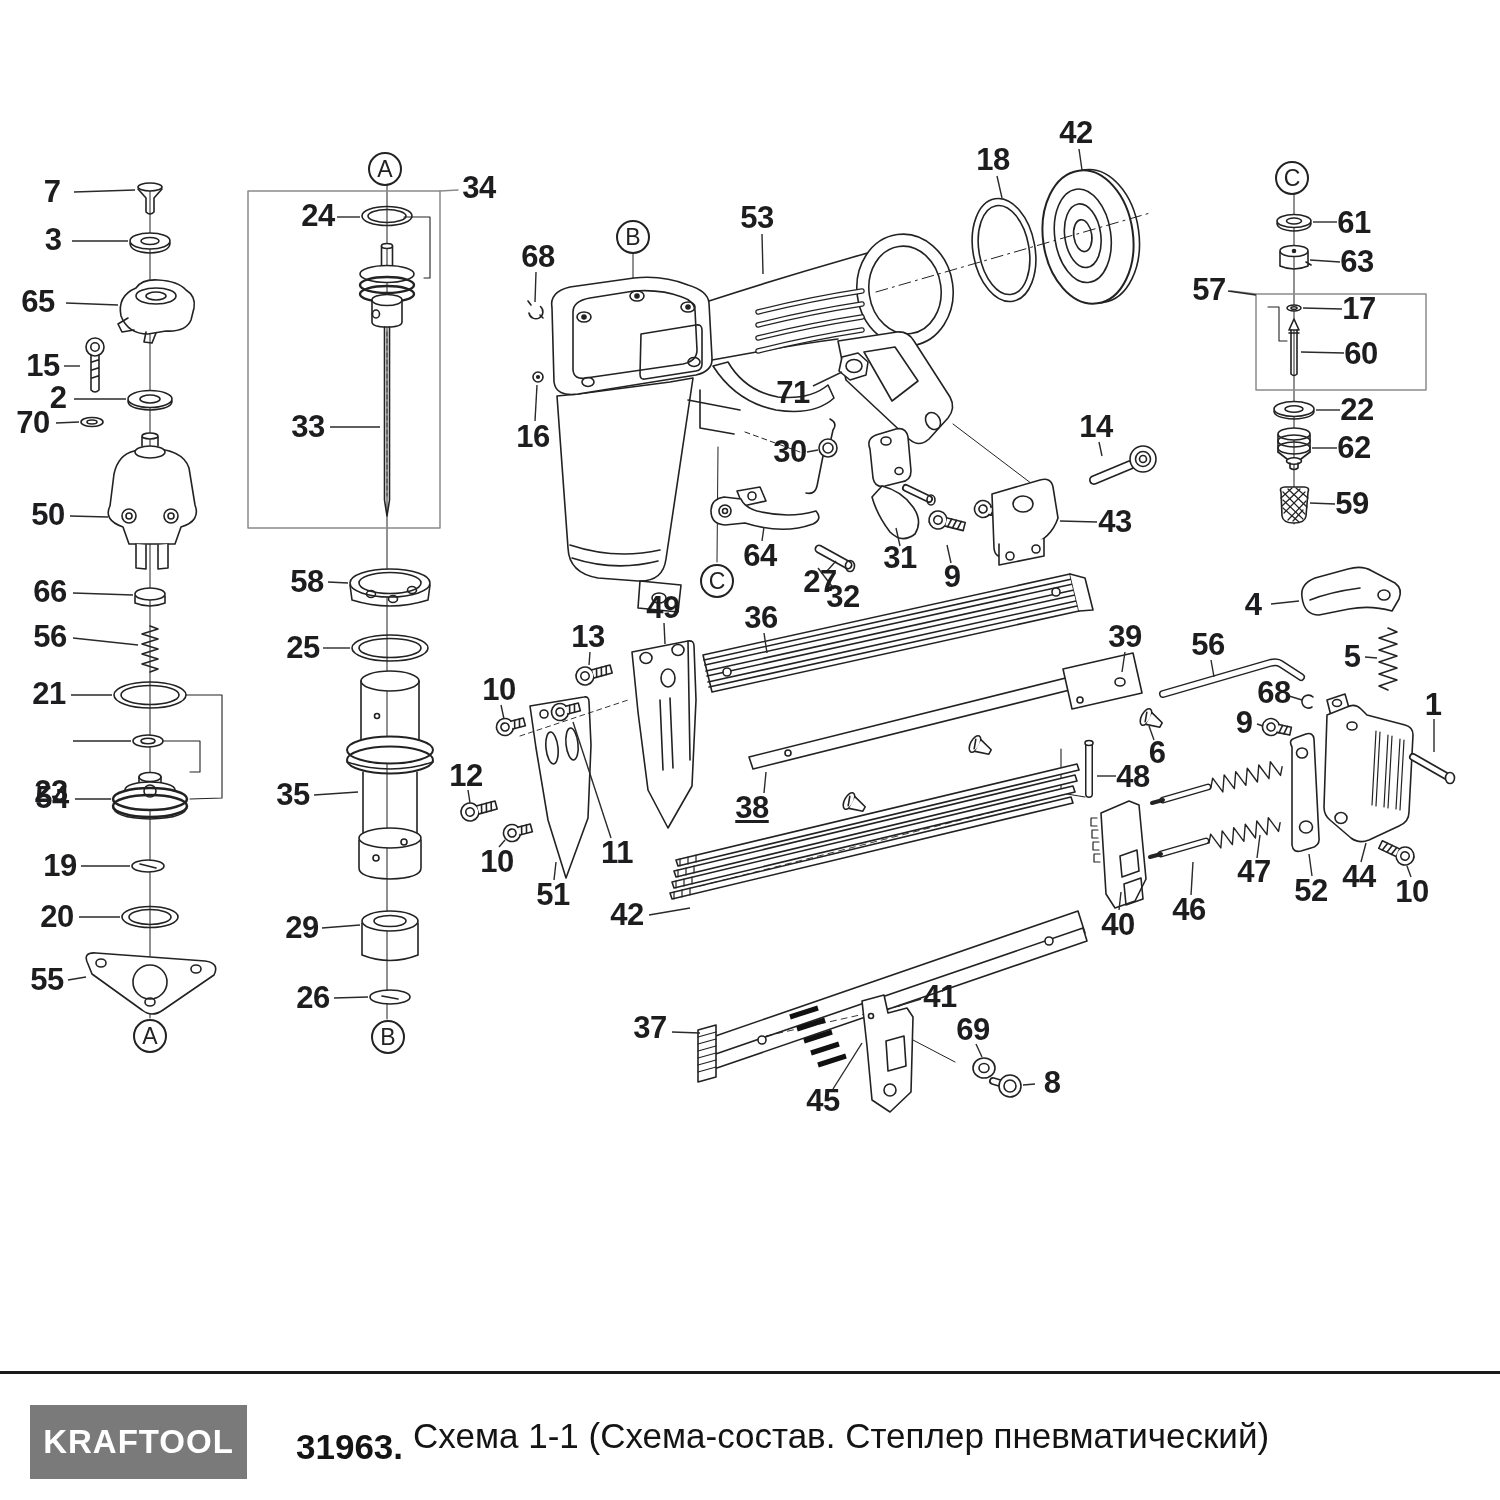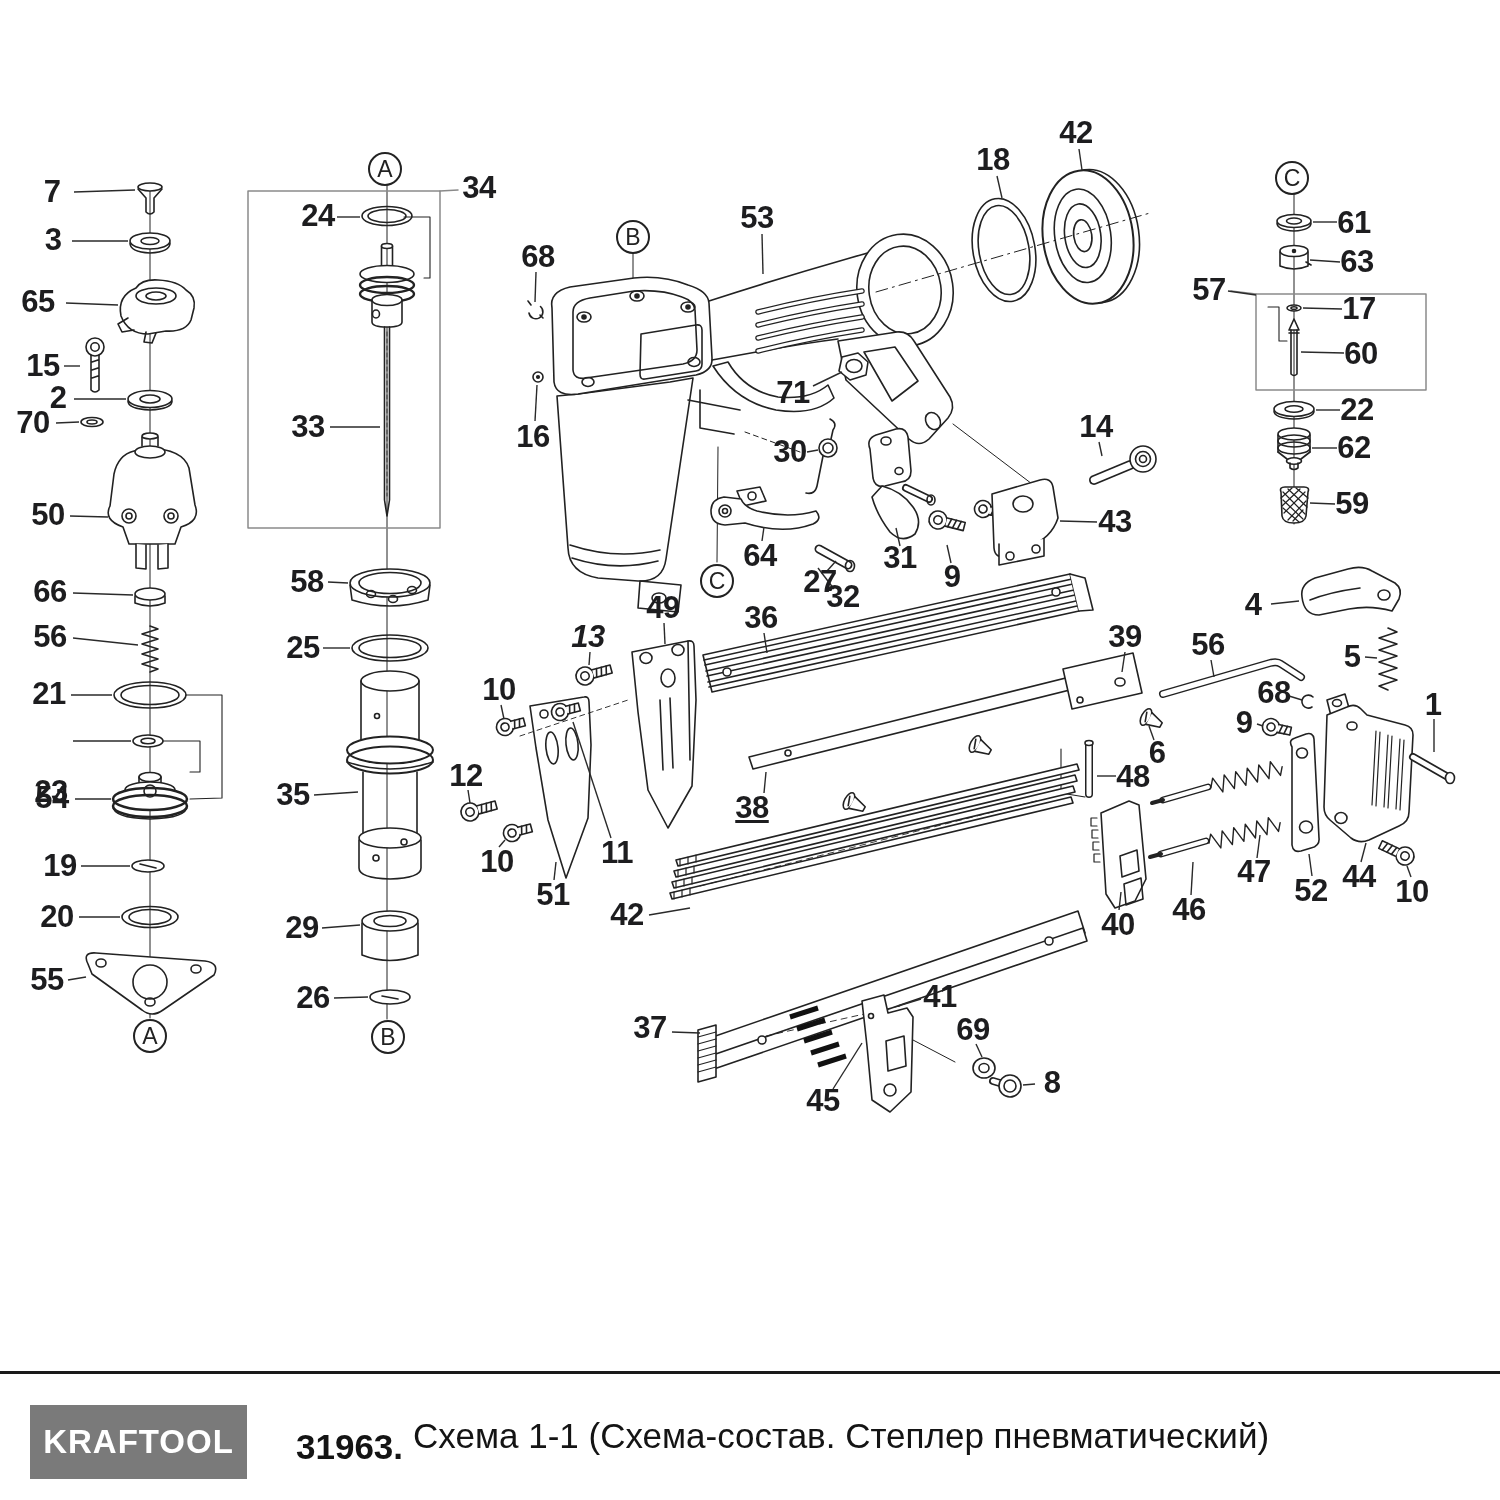--- a/index.html
+++ b/index.html
@@ -615,21 +615,21 @@
       <div class="plabel" style="left: 1433px; top: 705px;">1</div>
       <div class="plabel" style="left: 1157px; top: 753px;">6</div>
       <div class="plabel" style="left: 1133px; top: 777px;">48</div>
       <div class="plabel" style="left: 1254px; top: 872px;">47</div>
       <div class="plabel" style="left: 1311px; top: 891px;">52</div>
       <div class="plabel" style="left: 1359px; top: 877px;">44</div>
       <div class="plabel" style="left: 1412px; top: 892px;">10</div>
       <div class="plabel" style="left: 1189px; top: 910px;">46</div>
       <div class="plabel" style="left: 1118px; top: 925px;">40</div>
       <div class="plabel" style="left: 663px; top: 608px;">49</div>
-      <div class="plabel" style="left: 588px; top: 637px; font-style: italic;">13</div>
+      <div class="plabel" style="left: 588px; top: 637px;">13</div>
       <div class="plabel" style="left: 499px; top: 690px;">10</div>
       <div class="plabel" style="left: 466px; top: 776px;">12</div>
       <div class="plabel" style="left: 497px; top: 862px;">10</div>
       <div class="plabel" style="left: 553px; top: 895px;">51</div>
       <div class="plabel" style="left: 617px; top: 853px;">11</div>
       <div class="plabel" style="left: 627px; top: 915px;">42</div>
       <div class="plabel" style="left: 761px; top: 618px;">36</div>
       <div class="plabel" style="left: 752px; top: 808px; text-decoration: underline;">38</div>
       <div class="plabel" style="left: 650px; top: 1028px;">37</div>
       <div class="plabel" style="left: 940px; top: 997px;">41</div>

